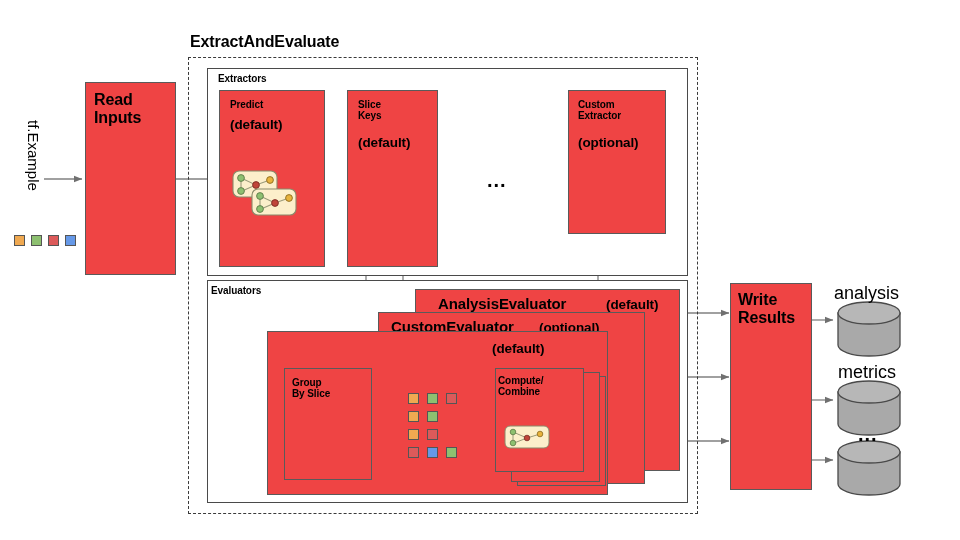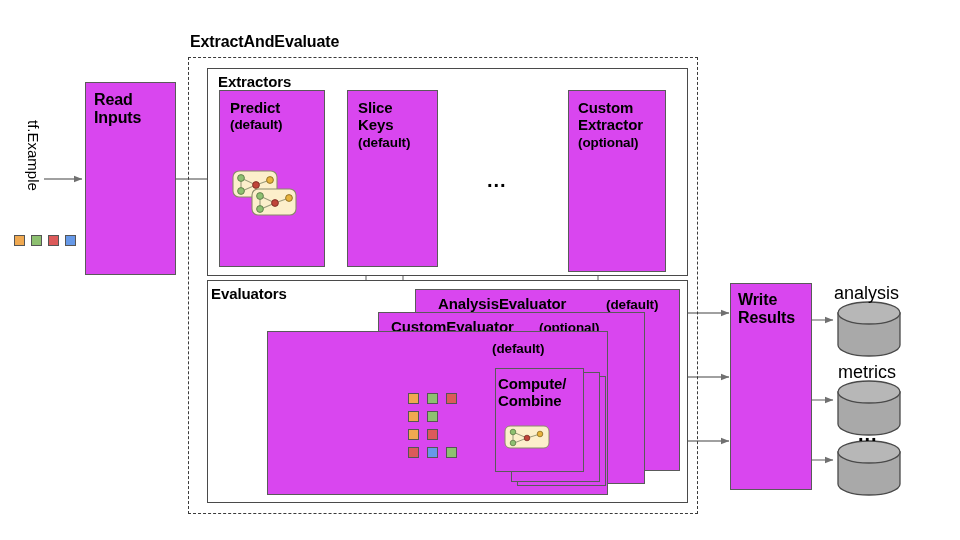--- a/index.html
+++ b/index.html
@@ -16,21 +16,21 @@
     width: 960px;
     height: 540px;
     background: #ffffff;
     overflow: hidden;
   }
   .abs { position: absolute; }
 
   
   .box {
     box-sizing: border-box;
-    background: #d946ef;
+    background: #ef4444;
     border: 1px solid #5A5A5A;
   }
   .plainbox {
     box-sizing: border-box;
     background: #ffffff;
     border: 1px solid #4A4A4A;
   }
   .dashbox {
     box-sizing: border-box;
     background: transparent;
@@ -40,21 +40,21 @@
   
   .lbl {
     position: absolute;
     color: #000000;
     font-weight: bold;
     line-height: 1.14;
     letter-spacing: -0.1px;
     white-space: pre-line;
   }
   .title-lg { font-size: 16px; }
-  .title-md { font-size: 15px; }
+  .title-md { font-size: 10px; }
   .title-sm { font-size: 15px; }
   .sub {
     font-size: 13.5px;
     font-weight: bold;
   }
   .plain-text {
     position: absolute;
     color: #000000;
     font-weight: normal;
     font-size: 18px;
@@ -199,21 +199,21 @@
   </div>
 
   <div class="box abs" style="left:347px; top:90px; width:91px; height:177px;">
     <div class="lbl title-md" style="left:10px; top:8px;">Slice
 Keys</div>
     <div class="lbl sub" style="left:10px; top:44px;">(default)</div>
   </div>
 
   <div class="dots" style="left:487px; top:170px;">...</div>
 
-  <div class="box abs" style="left:568px; top:90px; width:98px; height:182px;">
+  <div class="box abs" style="left:568px; top:90px; width:98px; height:144px;">
     <div class="lbl title-md" style="left:9px; top:8px;">Custom
 Extractor</div>
     <div class="lbl sub" style="left:9px; top:44px;">(optional)</div>
   </div>
 
   <div class="plainbox abs" style="left:207px; top:280px; width:481px; height:223px;"></div>
   <div class="lbl title-md" style="left:211px; top:285px;">Evaluators</div>
 
   <div class="box abs" style="left:415px; top:289px; width:265px; height:182px;">
     <div class="lbl title-sm" style="left:22px; top:5px;">AnalysisEvaluator</div>
@@ -221,20 +221,24 @@
   </div>
 
   <div class="box abs" style="left:378px; top:312px; width:267px; height:172px;">
     <div class="lbl title-sm" style="left:12px; top:5px;">CustomEvaluator</div>
     <div class="lbl sub" style="left:160px; top:7px;">(optional)</div>
   </div>
 
   <div class="box abs" style="left:267px; top:331px; width:341px; height:164px;">
     <div class="lbl sub" style="left:224px; top:9px;">(default)</div>
 
+    <div class="box abs" style="left:16px; top:36px; width:88px; height:112px;">
+      <div class="lbl title-md" style="left:7px; top:8px;">Group
+By Slice</div>
+    </div>
 
     <div class="box abs" style="left:249px; top:44px; width:89px; height:110px;"></div>
     <div class="box abs" style="left:243px; top:40px; width:89px; height:110px;"></div>
     <div class="box abs" style="left:227px; top:36px; width:89px; height:104px;">
       <div class="lbl title-md" style="left:2px; top:6px;">Compute/
 Combine</div>
       <svg class="abs" style="left:8px; top:55px;" width="48" height="26" viewBox="0 0 48 26">
         <rect x="1" y="2" width="44" height="22" rx="5" fill="#FCEFCB" stroke="#8A8A6A" stroke-width="1"></rect>
         <path d="M9,8 L23,14 L36,10 M9,8 L9,19 M23,14 L10,19" stroke="#9A9A7A" stroke-width="1" fill="none"></path>
         <circle cx="9" cy="8" r="2.8" fill="#8DC070" stroke="#5E7A48" stroke-width="0.8"></circle>

